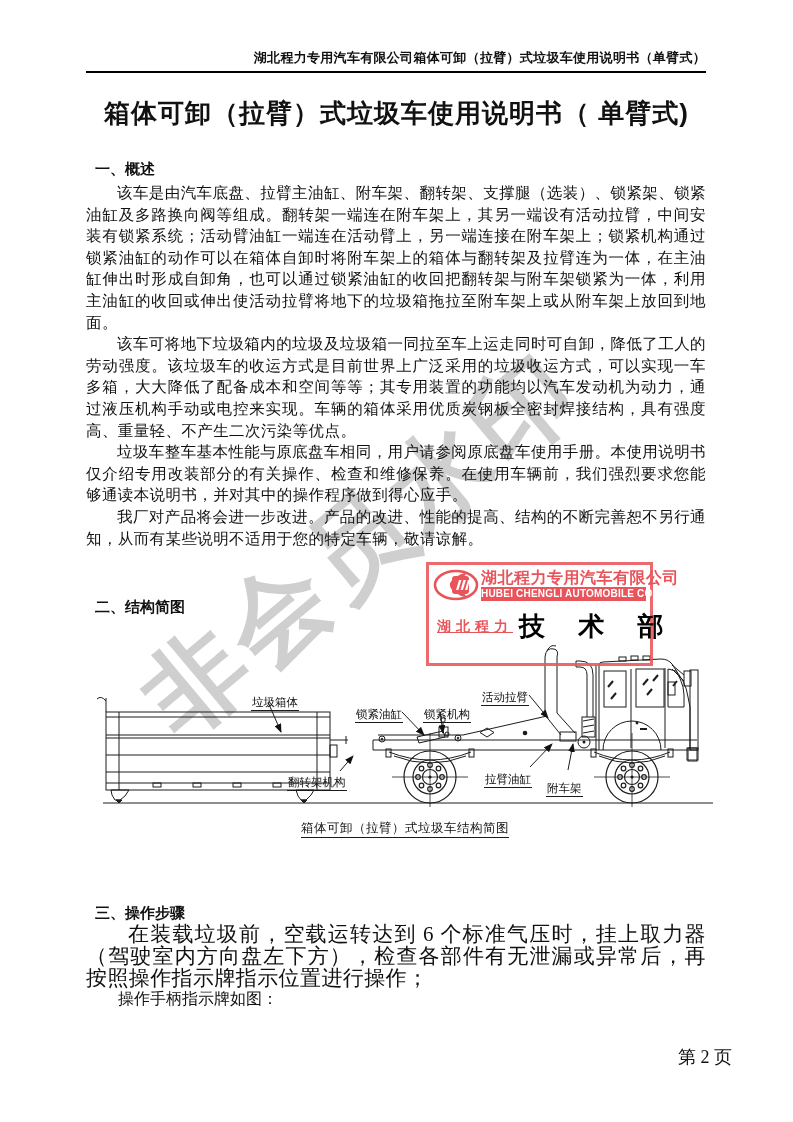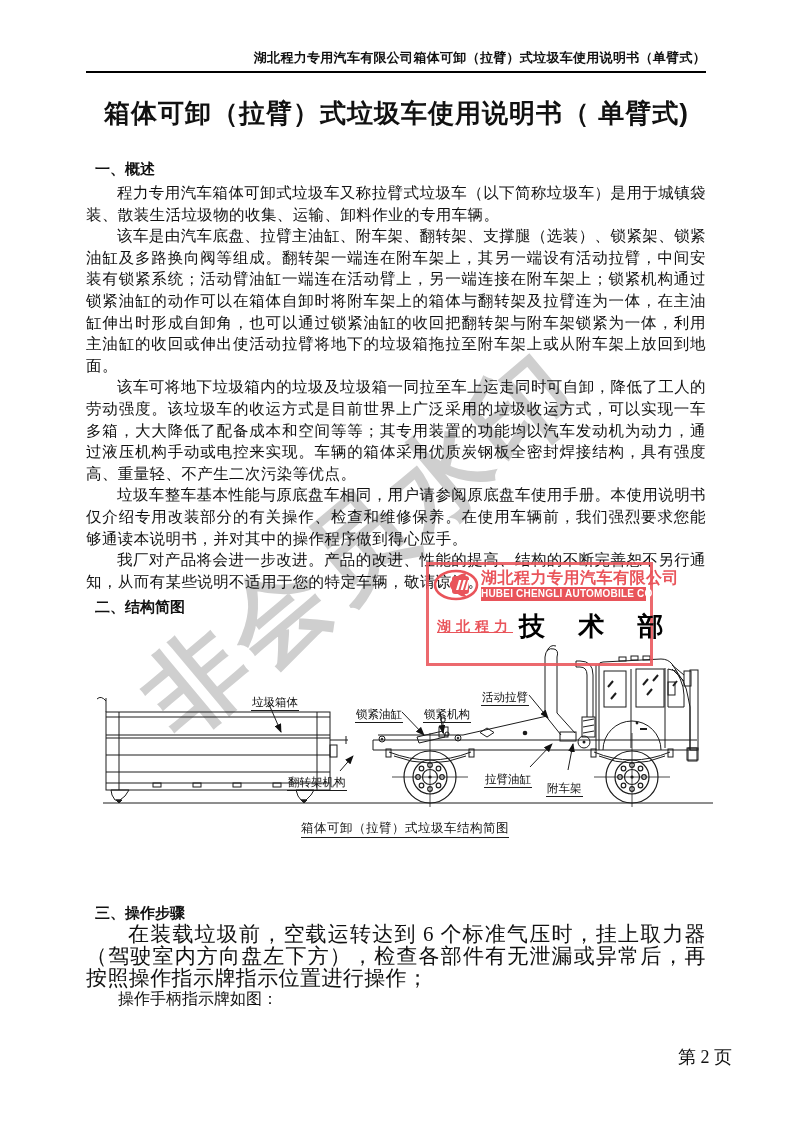--- a/index.html
+++ b/index.html
@@ -62,21 +62,20 @@
   <div class="watermark">非会员水印</div>
 
   <div class="hdr">湖北程力专用汽车有限公司箱体可卸（拉臂）式垃圾车使用说明书（单臂式）</div>
   <div class="hdr-rule"></div>
 
   <h1 class="doc-title">箱体可卸（拉臂）式垃圾车使用说明书（ 单臂式)</h1>
 
   <div class="sec-h" style="left:95px;top:160px;">一、概述</div>
 
   <div class="bodytext">
-    <p>程力专用汽车箱体可卸式垃圾车又称拉臂式垃圾车（以下简称垃圾车）是用于城镇袋装、散装生活垃圾物的收集、运输、卸料作业的专用车辆。</p>
     <p>该车是由汽车底盘、拉臂主油缸、附车架、翻转架、支撑腿（选装）、锁紧架、锁紧油缸及多路换向阀等组成。翻转架一端连在附车架上，其另一端设有活动拉臂，中间安装有锁紧系统；活动臂油缸一端连在活动臂上，另一端连接在附车架上；锁紧机构通过锁紧油缸的动作可以在箱体自卸时将附车架上的箱体与翻转架及拉臂连为一体，在主油缸伸出时形成自卸角，也可以通过锁紧油缸的收回把翻转架与附车架锁紧为一体，利用主油缸的收回或伸出使活动拉臂将地下的垃圾箱拖拉至附车架上或从附车架上放回到地面。</p>
     <p>该车可将地下垃圾箱内的垃圾及垃圾箱一同拉至车上运走同时可自卸，降低了工人的劳动强度。该垃圾车的收运方式是目前世界上广泛采用的垃圾收运方式，可以实现一车多箱，大大降低了配备成本和空间等等；其专用装置的功能均以汽车发动机为动力，通过液压机构手动或电控来实现。车辆的箱体采用优质炭钢板全密封焊接结构，具有强度高、重量轻、不产生二次污染等优点。</p>
     <p>垃圾车整车基本性能与原底盘车相同，用户请参阅原底盘车使用手册。本使用说明书仅介绍专用改装部分的有关操作、检查和维修保养。在使用车辆前，我们强烈要求您能够通读本说明书，并对其中的操作程序做到得心应手。</p>
     <p>我厂对产品将会进一步改进。产品的改进、性能的提高、结构的不断完善恕不另行通知，从而有某些说明不适用于您的特定车辆，敬请谅解。</p>
   </div>
 
   <div class="sec-h" style="left:95px;top:598px;">二、结构简图</div>
 
   <svg class="diagram" width="625" height="170" viewBox="0 0 625 170">
     <defs>

